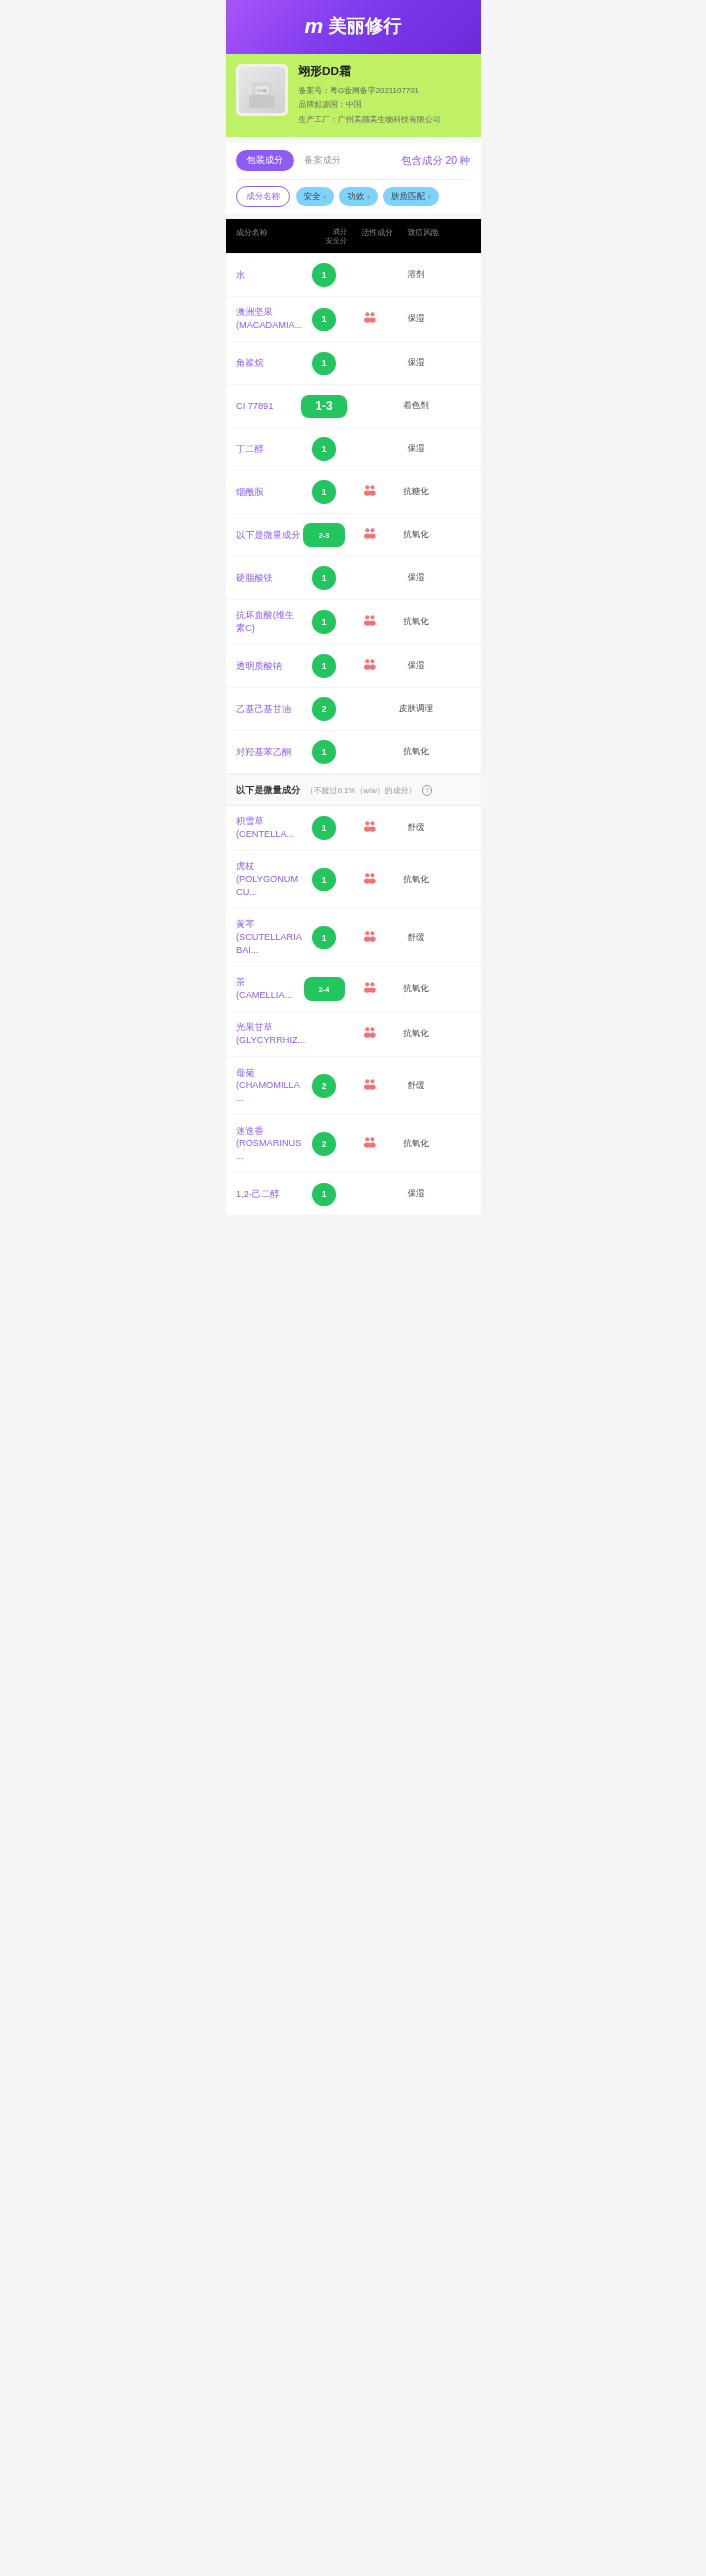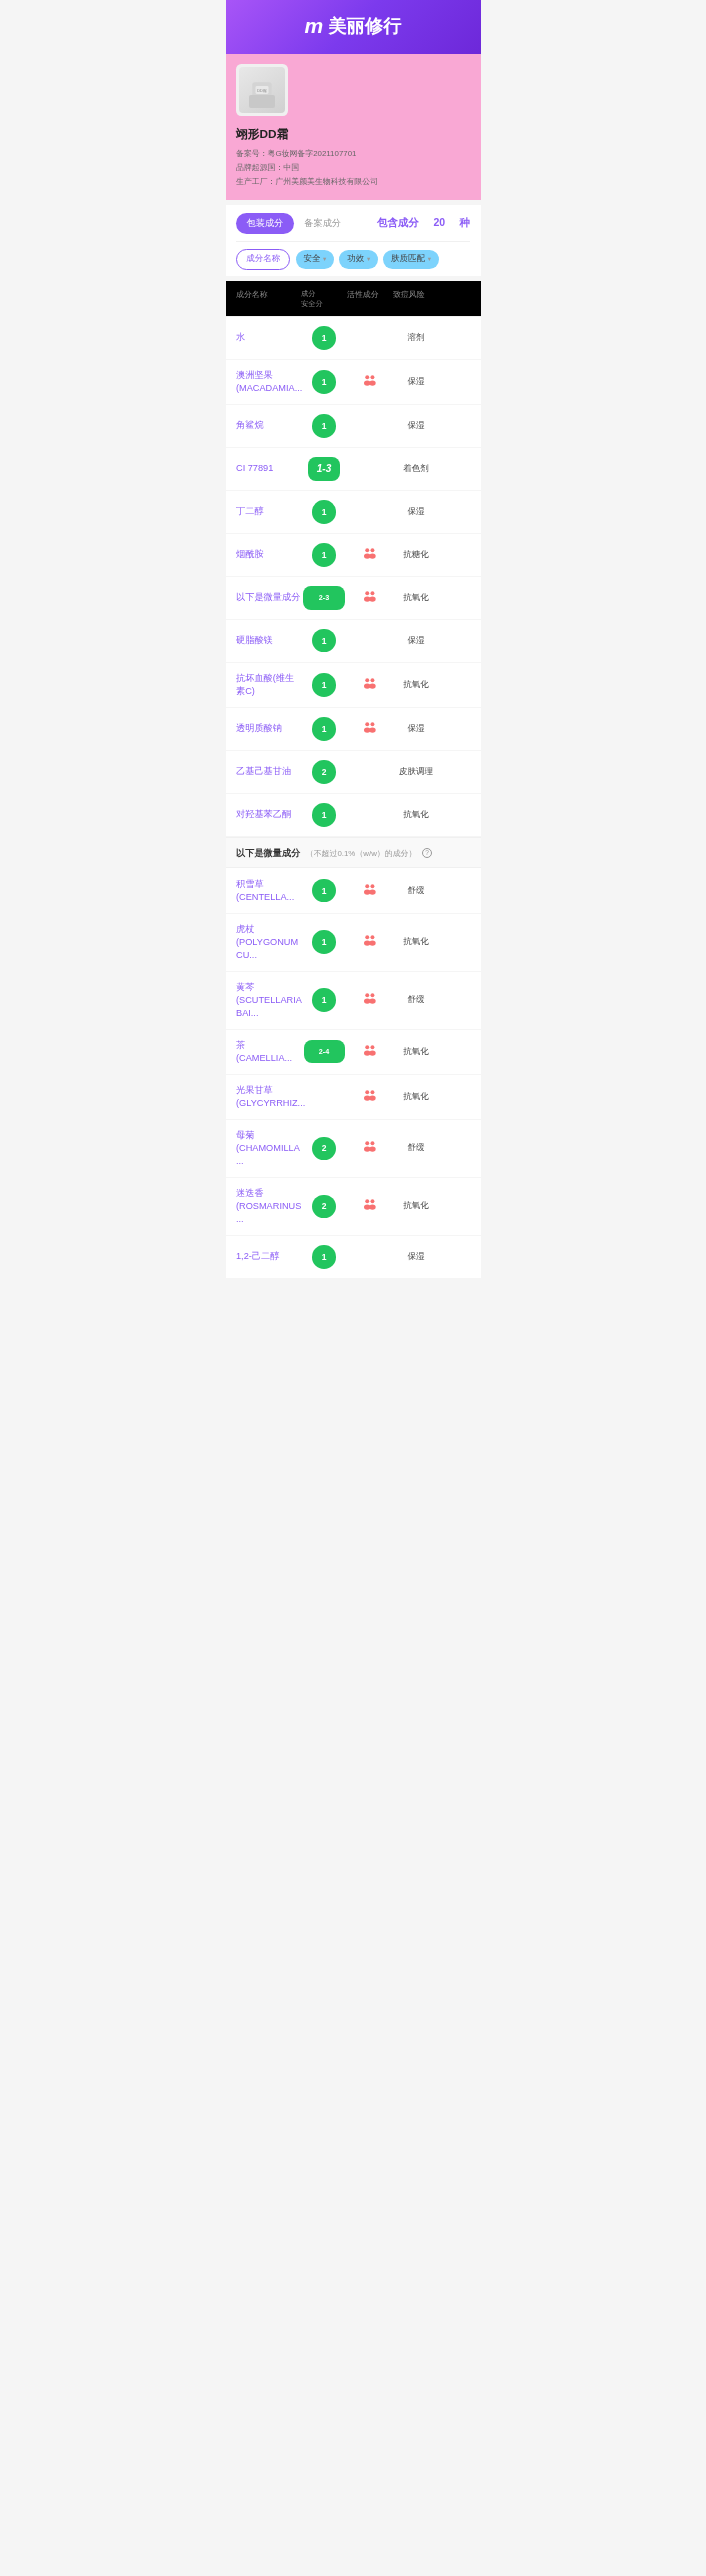--- a/index.html
+++ b/index.html
@@ -26,26 +26,25 @@
       justify-content: center;
       gap: 5.2px;
     }
     .app-title .m-logo {
       font-size: 21px;
       font-weight: 900;
       font-style: italic;
     }
 
     .product-section {
-      background: #f9a8d4;
+      background: #bef264;
       padding: 10.5px;
       display: flex;
       gap: 10.5px;
       margin-bottom: 5.2px;
-      flex-direction: column;
     }
     .product-image {
       width: 52px;
       height: 52px;
       background: #f0f0f0;
       border-radius: 5.2px;
       display: flex;
       align-items: center;
       justify-content: center;
       flex-shrink: 0;
@@ -113,23 +112,22 @@
       color: #999;
       font-size: 9.2px;
       margin-right: auto;
     }
     .ingredient-count {
       font-size: 8.5px;
       color: #666;
     }
     .ingredient-count span {
       color: #8b5cf6;
-      font-weight: 700;
+      font-weight: 400;
       font-size: 10.5px;
-      margin-left: 12px;
     }
 
     .filter-row {
       display: flex;
       align-items: center;
       padding: 6.5px 0;
       gap: 5.2px;
     }
     .filter-all {
       border: 0.7px solid #8b5cf6;
@@ -161,21 +159,21 @@
     .table-header {
       display: grid;
       grid-template-columns: 65px 46px 46px 46px;
       padding: 7.9px 10.5px;
       border-bottom: 0.7px solid #f0f0f0;
       background: #000000;
     }
     .th {
       font-size: 7.9px;
       color: #888;
-      text-align: left;
+      text-align: right;
     }
     .th:first-child {
       text-align: left;
     }
 
     .table-row {
       display: grid;
       grid-template-columns: 65px 46px 46px 46px;
       padding: 9.2px 10.5px;
       border-bottom: 0.7px solid #f5f5f5;
@@ -352,21 +350,21 @@
           <div class="ingredient-name">角鲨烷</div>
           <div class="safety-badge">
             <div class="badge badge-green">1</div>
           </div>
           <div class="active-icon"></div>
           <div class="purpose">保湿</div>
         </div>
         <div class="table-row">
           <div class="ingredient-name">CI 77891</div>
           <div class="safety-badge">
-            <div class="badge badge-green" style="font-size: 10px; width: 32px; border-radius: 7.9px; font-style: italic;">1-3</div>
+            <div class="badge badge-green" style="font-size: 12px; width: 46px; border-radius: 7.9px;">1-3</div>
           </div>
           <div class="active-icon"></div>
           <div class="purpose">着色剂</div>
         </div>
         <div class="table-row">
           <div class="ingredient-name">丁二醇</div>
           <div class="safety-badge">
             <div class="badge badge-green">1</div>
           </div>
           <div class="active-icon"></div>

